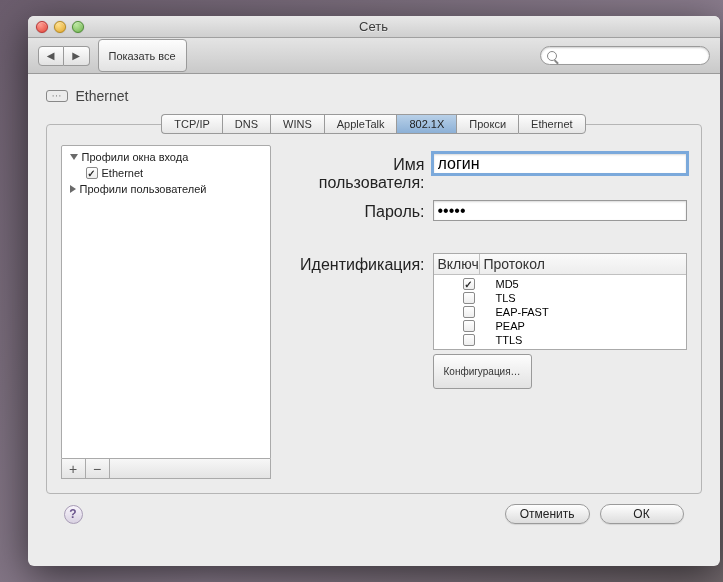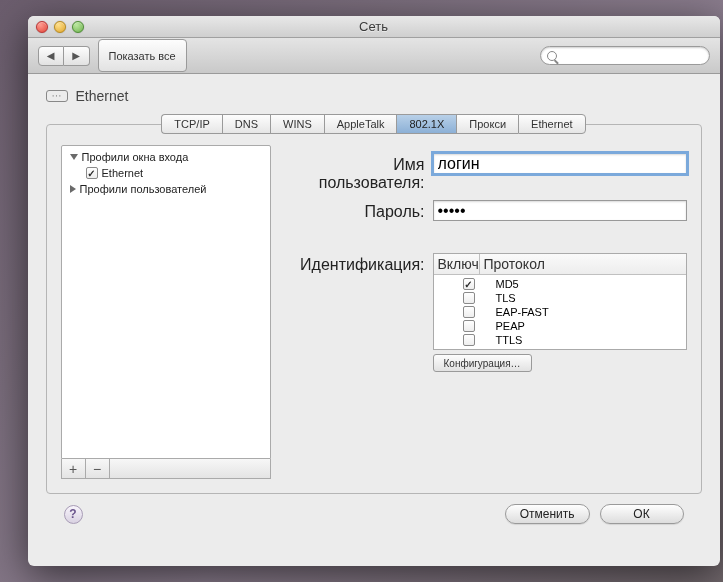--- a/index.html
+++ b/index.html
@@ -326,21 +326,21 @@
   flex: 1;
   font-size: 11px;
   padding-left: 4px;
 }
 .config-btn-row {
   display: flex;
   justify-content: flex-start;
   margin-top: 4px;
 }
 .config-btn {
-  height: 18px;
+  height: 35px;
   padding: 0 10px;
   background: linear-gradient(#fdfdfd, #e2e2e2);
   border: 1px solid #9a9a9a;
   border-radius: 3px;
   font-size: 10px;
   color: #333;
 }
 .footer {
   display: flex;
   align-items: center;

